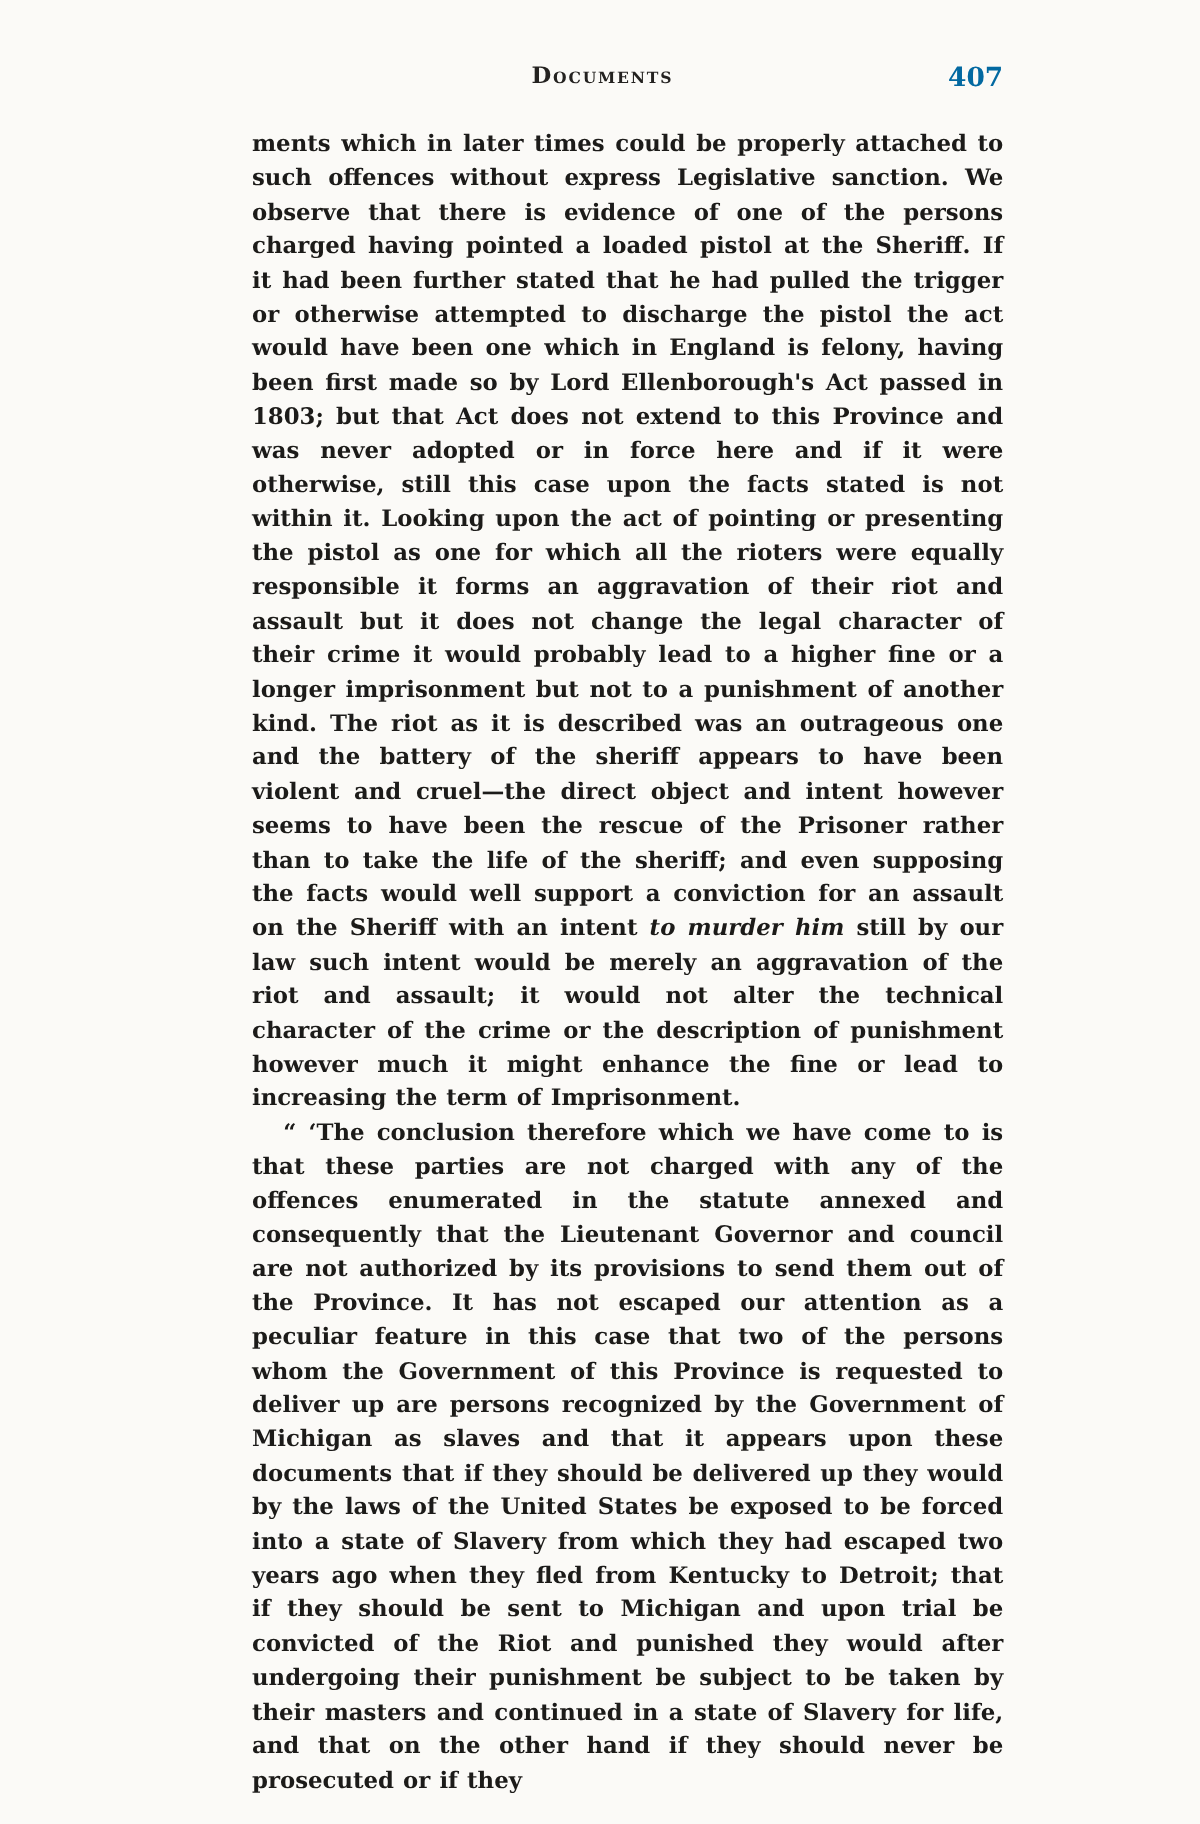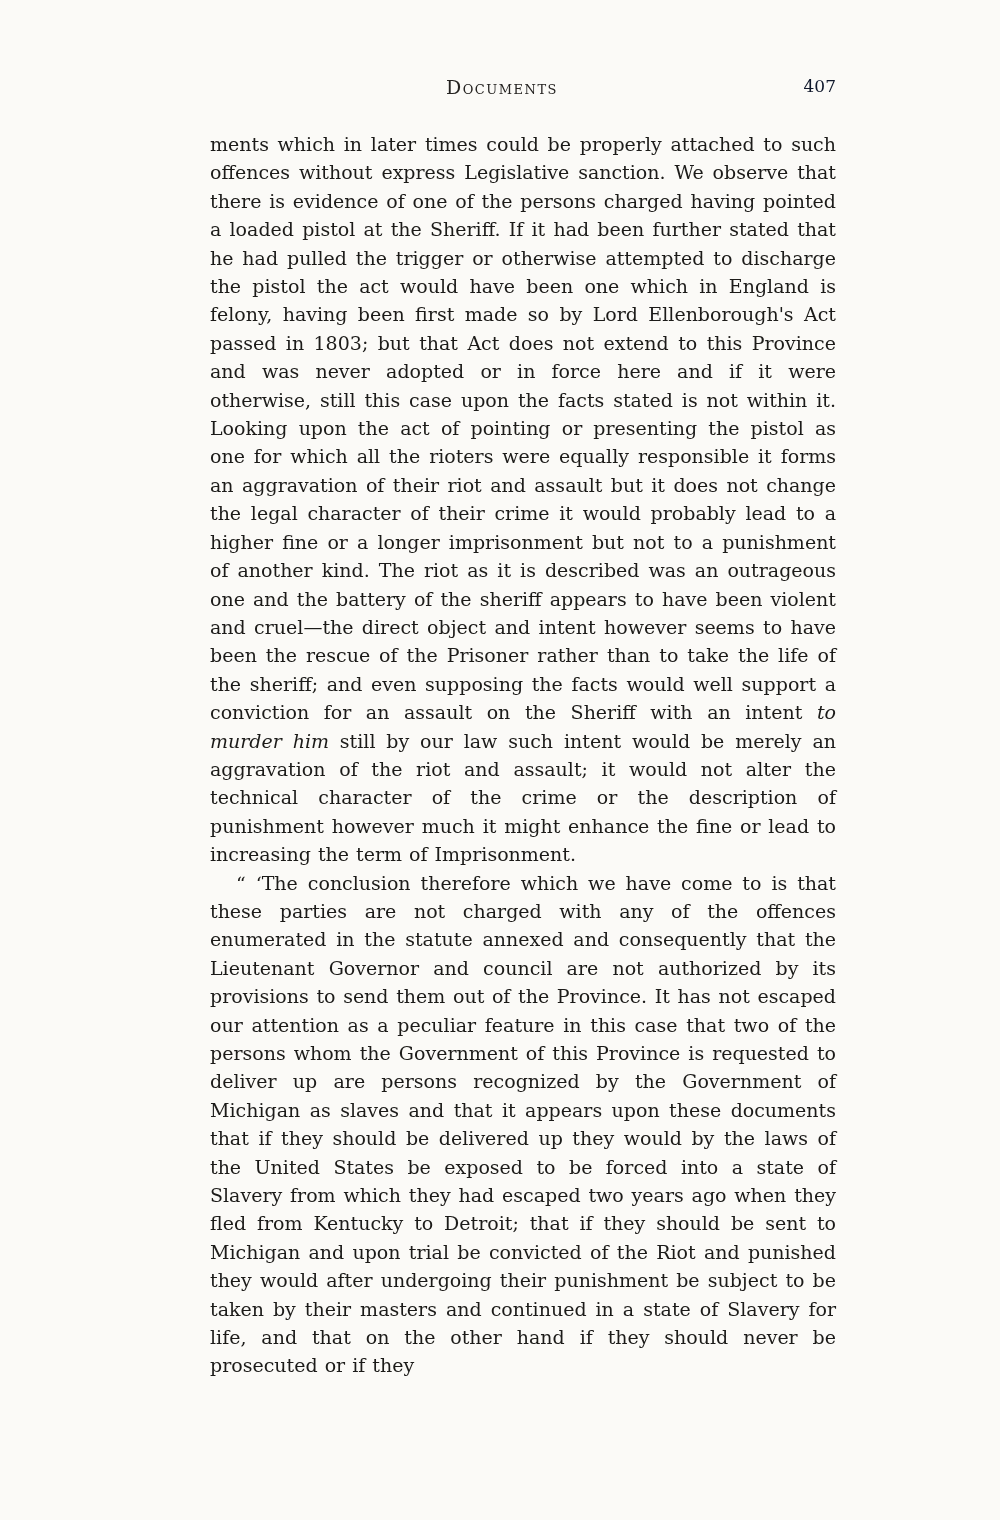--- a/index.html
+++ b/index.html
@@ -11,43 +11,44 @@
     width: 1000px;
     height: 1520px;
     font-family: "DejaVu Serif", "Liberation Serif", serif;
     color: #1c1b19;
     position: relative;
   }
   .page {
     box-sizing: border-box;
     width: 1000px;
     height: 1520px;
-    padding: 76px 164px 0 168px;
+    padding: 52px 164px 0 168px;
+    font-weight: bold;
   }
   .header {
     position: relative;
     height: 30px;
     margin-bottom: 24px;
   }
   .title {
     position: absolute;
     left: 50%;
     transform: translateX(-50%);
     top: 0;
     font-variant: small-caps;
     font-size: 19px;
     letter-spacing: 1.5px;
     color: #242220;
   }
   .page-number {
     position: absolute;
     right: 0;
     top: 0;
-    font-size: 17px;
-    color: #0f172a;
+    font-size: 22px;
+    color: #0369a1;
   }
   .body-text {
     text-align: justify;
     font-size: 19px;
     line-height: 28.4px;
     word-spacing: 1px;
     margin-left: 42px;
   }
   .para {
     margin: 0;

